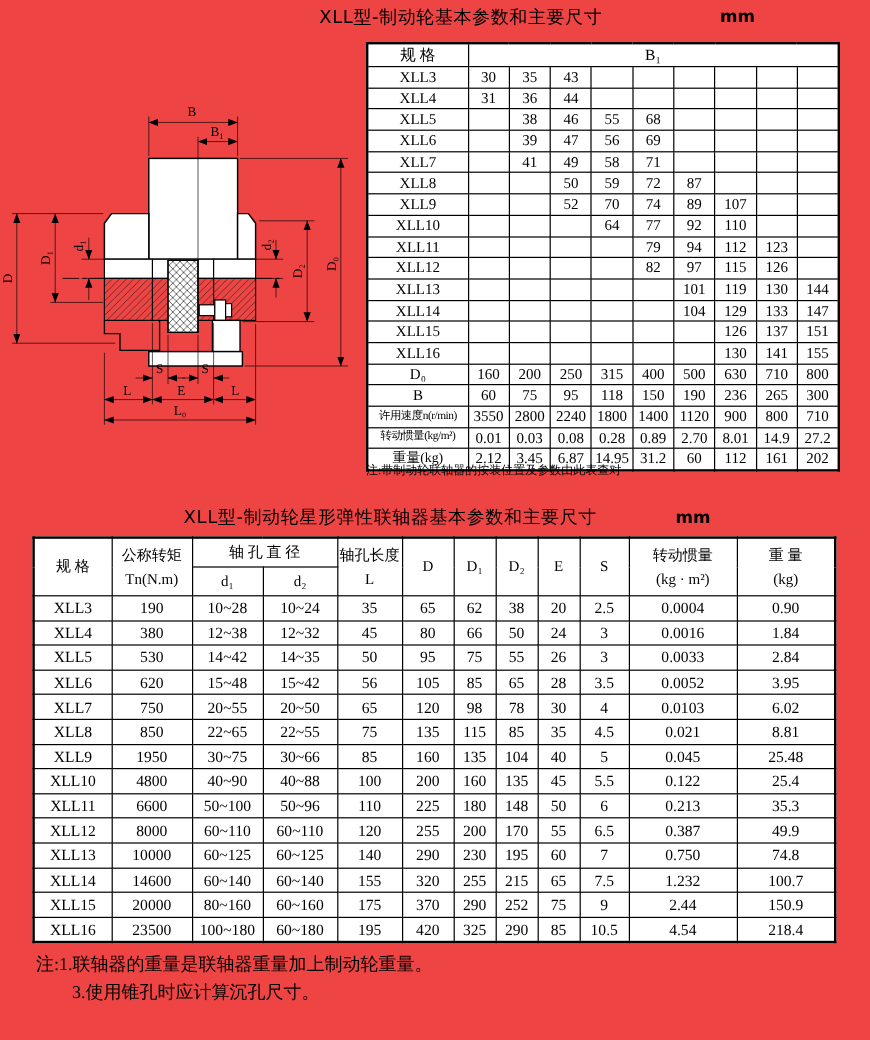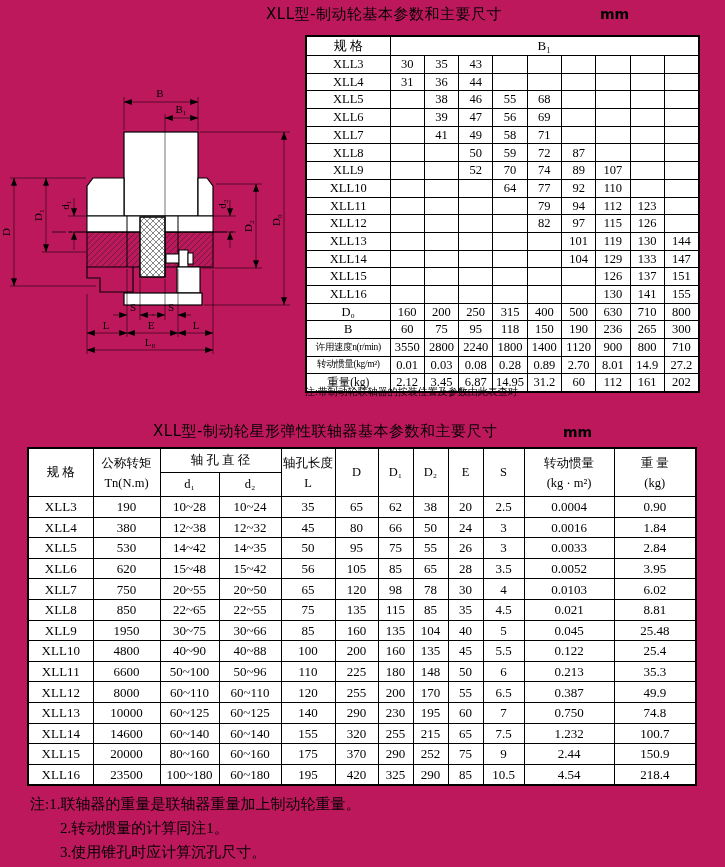--- a/index.html
+++ b/index.html
@@ -1,17 +1,17 @@
 <!DOCTYPE html>
 <html><head>
 <meta charset="utf-8">
 <style>
   html,body{margin:0;padding:0;background:#fff;}
   body{width:725px;height:867px;font-family:"Liberation Serif","DejaVu Serif",serif;color:#000;}
-  .page{position:relative;width:725px;height:867px;background:#be185d;overflow:hidden;}
+  .page{position:relative;width:725px;height:867px;background:#ef4444;overflow:hidden;}
   .title{position:absolute;font-family:"DejaVu Sans","Liberation Sans",sans-serif;font-size:15px;letter-spacing:0.5px;white-space:nowrap;}
   .unit{position:absolute;font-family:"DejaVu Sans","Liberation Sans",sans-serif;font-size:14px;font-weight:bold;}
   .t1-title{left:266px;top:5px;}
   .t1-unit{left:600px;top:6px;}
   .t2-title{left:153px;top:422px;}
   .t2-unit{left:563px;top:424px;}
 
   table{border-collapse:collapse;table-layout:fixed;position:absolute;background:#fff;}
   td,th{border:1px solid #000;text-align:center;vertical-align:middle;padding:0;font-weight:normal;overflow:hidden;white-space:nowrap;}
 
@@ -618,17 +618,16 @@
           <td>85</td>
           <td>10.5</td>
           <td>4.54</td>
           <td>218.4</td>
         </tr>
       </tbody>
   </table>
 
   <div class="notes">
     <div>注:1.联轴器的重量是联轴器重量加上制动轮重量。</div>
-    <div class="ind">2.转动惯量的计算同注1。</div>
     <div class="ind">3.使用锥孔时应计算沉孔尺寸。</div>
   </div>
 
 </div>
 
 </body></html>

